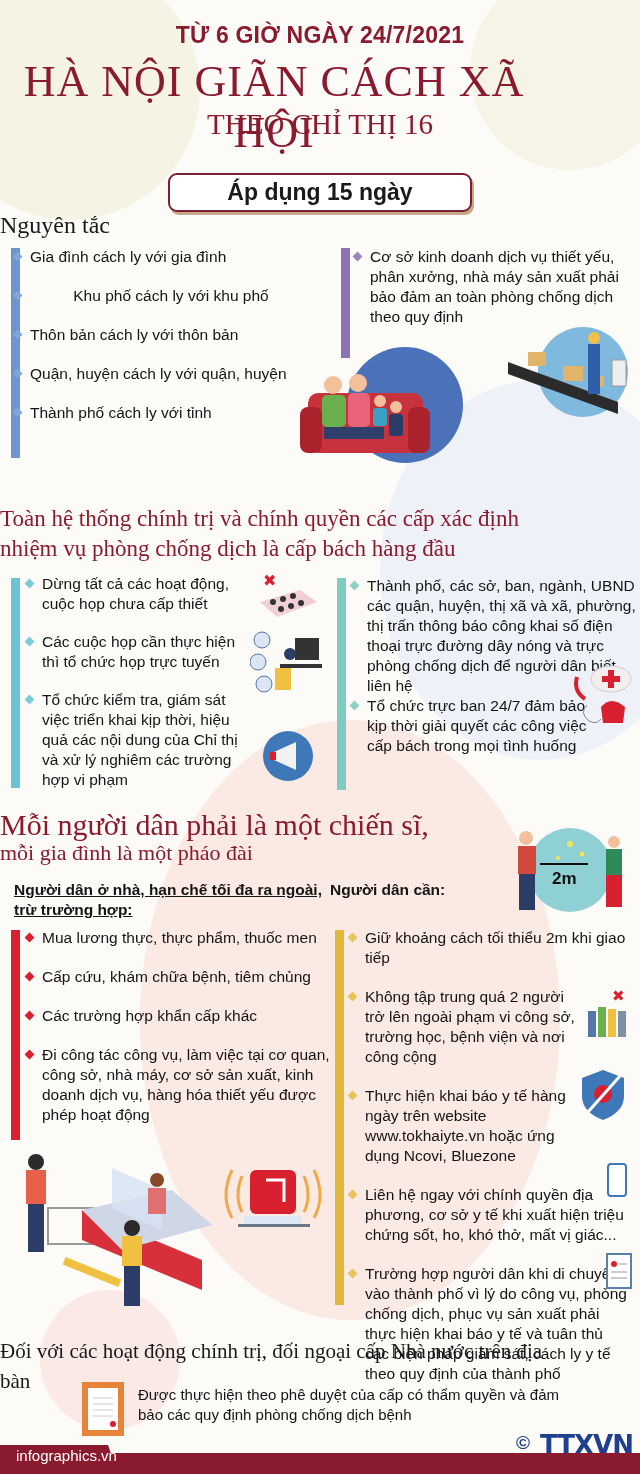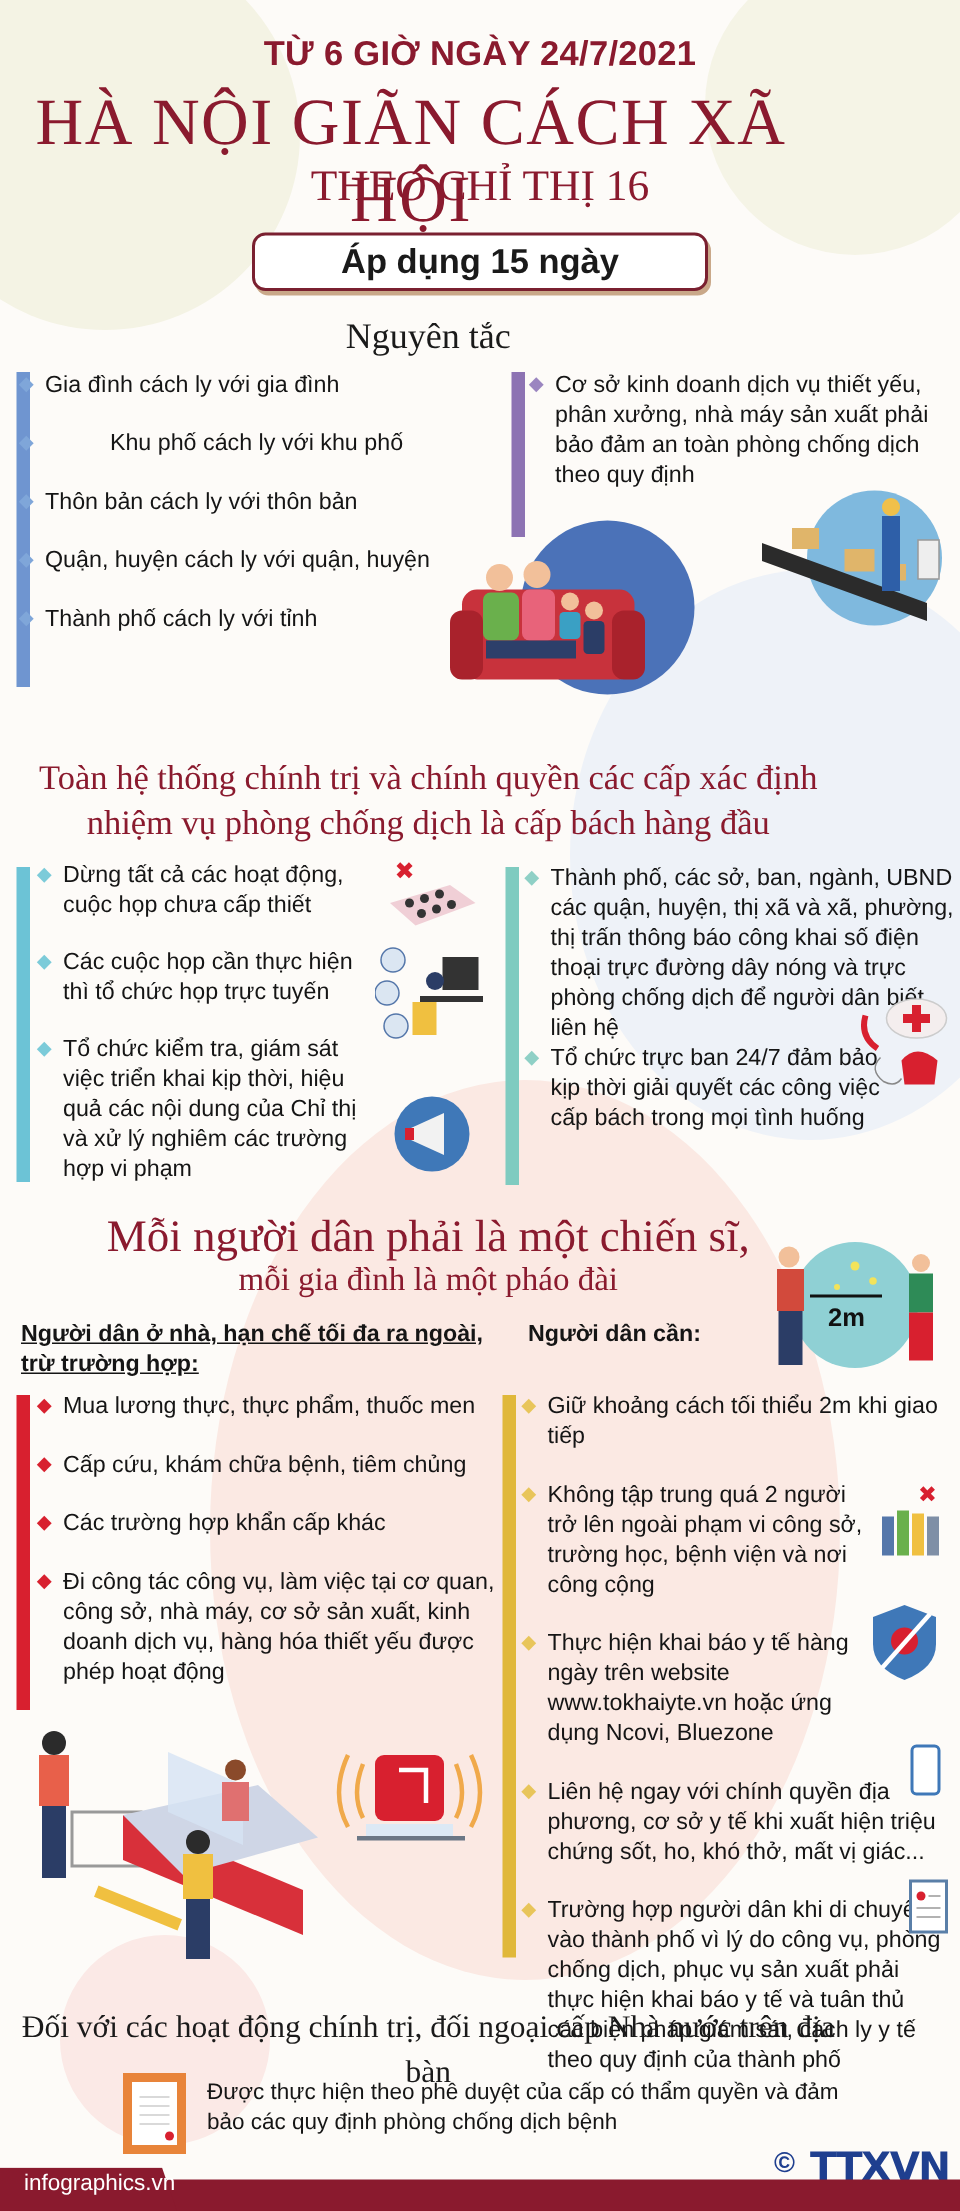--- a/index.html
+++ b/index.html
@@ -7,23 +7,23 @@
   body { position: relative; font-family: "Liberation Sans", "DejaVu Sans", sans-serif; color: #1a1a1a; }
 
   .bg-blob { position: absolute; border-radius: 50%; pointer-events: none; }
 
   .serif { font-family: "Liberation Serif", "DejaVu Serif", serif; }
 
   .header-sub { position: absolute; top: 22px; left: 0; width: 640px; text-align: center; font-size: 23px; font-weight: bold; color: #8a1a2e; letter-spacing: 0.2px; }
   .header-title { position: absolute; top: 56px; left: 0; width: 520px; text-align: center; font-size: 44px; color: #8a1a2e; letter-spacing: 1px; margin-left: 14px; }
   .header-title2 { position: absolute; top: 108px; left: 0; width: 640px; text-align: center; font-size: 29px; color: #8a1a2e; }
 
-  .pill { position: absolute; top: 155px; left: 168px; width: 304px; height: 39px; border: 2px solid #7a2030; border-radius: 9px; background: #fff; box-shadow: 2px 3px 0 #c9a889; text-align: center; line-height: 35px; font-size: 23px; font-weight: bold; color: #1a1a1a; }
-
-  .section-h { position: absolute; left: 0; width: 571px; text-align: center; color: #8a1a2e; font-size: 23px; line-height: 30px; }
+  .pill { position: absolute; top: 173px; left: 168px; width: 304px; height: 39px; border: 2px solid #7a2030; border-radius: 9px; background: #fff; box-shadow: 2px 3px 0 #c9a889; text-align: center; line-height: 35px; font-size: 23px; font-weight: bold; color: #1a1a1a; }
+
+  .section-h { position: absolute; left: 0; width: 571px; text-align: left; color: #8a1a2e; font-size: 23px; line-height: 30px; }
   .section-h.dark { color: #1a1a1a; }
 
   .bar { position: absolute; width: 9px; }
 
   .list { position: absolute; list-style: none; font-size: 15.5px; line-height: 20px; color: #151515; }
   .list li { position: relative; padding-left: 18px; }
   .list li::before { content: ""; position: absolute; left: 2px; top: 6px; width: 7px; height: 7px; transform: rotate(45deg); background: var(--bul, #7fa6d9); }
 
   .col-head { position: absolute; font-size: 15.5px; font-weight: bold; line-height: 20px; color: #151515; }
 
@@ -157,21 +157,21 @@
     <rect x="106" y="21" width="16" height="26" fill="#2e8b57"></rect>
     <rect x="106" y="47" width="16" height="32" fill="#d8202f"></rect>
   <circle cx="70" cy="16" r="3" fill="#f3e35a"></circle>
     <circle cx="82" cy="26" r="2.5" fill="#f3e35a"></circle>
     <circle cx="58" cy="30" r="2" fill="#f3e35a"></circle>
   <line x1="40" y1="36" x2="88" y2="36" stroke="#111" stroke-width="2"></line>
   <text x="52" y="56" font-size="17" font-weight="bold" fill="#111" font-family="Liberation Sans, sans-serif">2m</text>
 </svg>
 
 <div class="col-head" style="left:14px;top:880px;width:320px;text-decoration:underline;">Người dân ở nhà, hạn chế tối đa ra ngoài, trừ trường hợp:</div>
-<div class="col-head" style="left:352px;top:880px;">Người dân cần:</div>
+<div class="col-head" style="left:330px;top:880px;">Người dân cần:</div>
 
 <div class="bar" style="left:11px;top:930px;height:210px;background:#d8202f;"></div>
 <ul class="list" style="left:24px;top:928px;width:310px;--bul:#d8202f;">
   <li style="margin-bottom:19px;">Mua lương thực, thực phẩm, thuốc men</li>
   <li style="margin-bottom:19px;">Cấp cứu, khám chữa bệnh, tiêm chủng</li>
   <li style="margin-bottom:19px;">Các trường hợp khẩn cấp khác</li>
   <li>Đi công tác công vụ, làm việc tại cơ quan, công sở, nhà máy, cơ sở sản xuất, kinh doanh dịch vụ, hàng hóa thiết yếu được phép hoạt động</li>
 </ul>
 
 <svg class="illus" style="left:12px;top:1150px;" width="200" height="160" viewBox="0 0 200 160">

